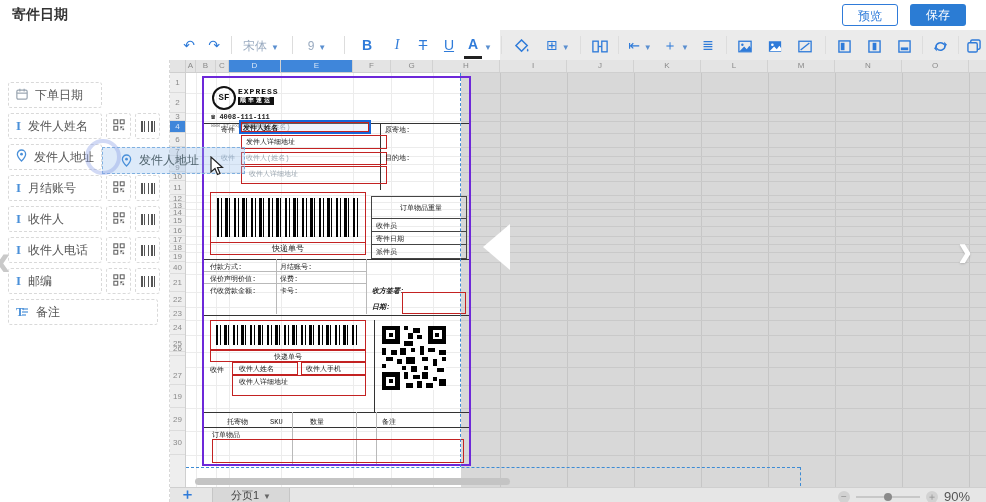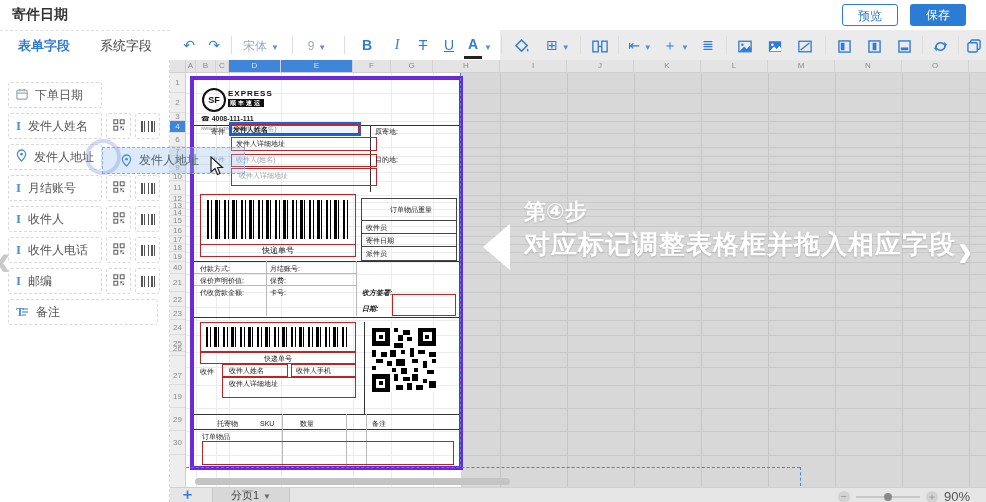--- a/index.html
+++ b/index.html
@@ -56,21 +56,21 @@
   .gline-h{position:absolute;left:0;width:800px;height:1px;background:#c9c9c9;}
   .white-rect{position:absolute;left:0;top:0;width:275px;height:414px;background:#fff;}
   .wl{position:absolute;left:0;top:0;width:275px;height:414px;overflow:hidden;}
   .wline-v{position:absolute;top:0;height:414px;width:1px;background:#ececec;}
   .wline-h{position:absolute;left:0;width:275px;height:1px;background:#ececec;}
   
   .cutv{position:absolute;left:274px;top:0;height:394px;border-left:1px dashed #3d8bd4;}
   .cuth{position:absolute;left:0;top:394px;width:614px;border-top:1px dashed #3d8bd4;}
   .cutv2{position:absolute;left:614px;top:394px;height:35px;border-left:1px dashed #3d8bd4;}
   
-  .labelbox{position:absolute;left:4px;top:3px;width:265px;height:386px;border:4px solid #6d28d9;background:transparent;box-sizing:content-box;}
+  .labelbox{position:absolute;left:16px;top:3px;width:265px;height:386px;border:2px solid #6d28d9;background:transparent;box-sizing:content-box;font-family:Liberation Mono, monospace;}
   .lt{position:absolute;font-size:7px;color:#222;white-space:nowrap;line-height:8px;}
   .ghost{color:#9aa6b0;}
   .redbox{position:absolute;border:1px solid #c32222;box-sizing:border-box;}
   .bluebox{position:absolute;border:2px solid #1565d8;box-sizing:border-box;background:rgba(190,215,245,.25);}
   .blkline-h{position:absolute;height:1px;background:#333;}
   .blkline-v{position:absolute;width:1px;background:#333;}
   .thinline-h{position:absolute;height:1px;background:#b9b9b9;}
   .thinline-v{position:absolute;width:1px;background:#b9b9b9;}
   .cellbox{position:absolute;border:1px solid #444;box-sizing:border-box;font-size:7px;color:#222;padding:2px 0 0 4px;}
   .barcode{position:absolute;background:repeating-linear-gradient(90deg,#000 0 2px,transparent 2px 4px,#000 4px 5px,transparent 5px 8px,#000 8px 11px,transparent 11px 12px,#000 12px 13px,transparent 13px 17px);}
@@ -106,24 +106,20 @@
 <div id="stage">
 
   <div class="topbar">
     <div class="app-title">寄件日期</div>
     <div class="btn btn-preview">预览</div>
     <div class="btn btn-save">保存</div>
   </div>
 
   <div class="toolrow">
     <div class="tool-grey"></div>
-    <div class="tabs">
-      <div class="tab tab-form">表单字段</div>
-      <div class="tab tab-sys">系统字段</div>
-    </div>
     <div class="ti" style="left:178px;width:22px;">↶</div>
     <div class="ti" style="left:203px;width:22px;">↷</div>
     <div class="tsep" style="left:231px;"></div>
     <div class="ti" style="left:240px;width:42px;"><span class="fontname">宋体</span> <span class="caret">▼</span></div>
     <div class="tsep" style="left:292px;"></div>
     <div class="ti" style="left:300px;width:34px;"><span class="fontsize">9</span> <span class="caret">▼</span></div>
     <div class="tsep" style="left:344px;"></div>
     <div class="ti bold" style="left:356px;width:22px;">B</div>
     <div class="ti ital" style="left:386px;width:22px;">I</div>
     <div class="ti strik" style="left:412px;width:22px;">T</div>
@@ -643,24 +639,20 @@
         <path d="M6,1 A4.5,4.5 0 0 1 10.5,5.5 C10.5,8.5 6,13 6,13 C6,13 1.5,8.5 1.5,5.5 A4.5,4.5 0 0 1 6,1 Z" fill="none" stroke="#4a90d9" stroke-width="1.4"></path>
         <circle cx="6" cy="5.5" r="1.5" fill="#4a90d9"></circle>
       </svg>
     <span>发件人地址</span>
   </div>
   <svg class="cursor" width="14" height="20" viewBox="0 0 14 20">
     <polygon points="1,1 1,16 5,12.5 7.5,18.5 10,17.5 7.5,11.5 12.5,11.5" fill="#fff" stroke="#222" stroke-width="1.2"></polygon>
   </svg>
 
   <div class="step-tri"></div>
-  <div class="step-wrap">
-    <div class="step-no">第④步</div>
-    <div class="step-line">对应标记调整表格框并拖入相应字段</div>
-  </div>
   <div class="step-next">›</div>
 
   <div class="bottombar">
     <div class="addpage">＋</div>
     <div class="pagetab"><span>分页1</span><span class="caret">▼</span></div>
     <div class="zoomctl">
       <div class="zbtn">−</div>
       <div class="ztrack">
           <div class="zknob"></div>
         </div>

